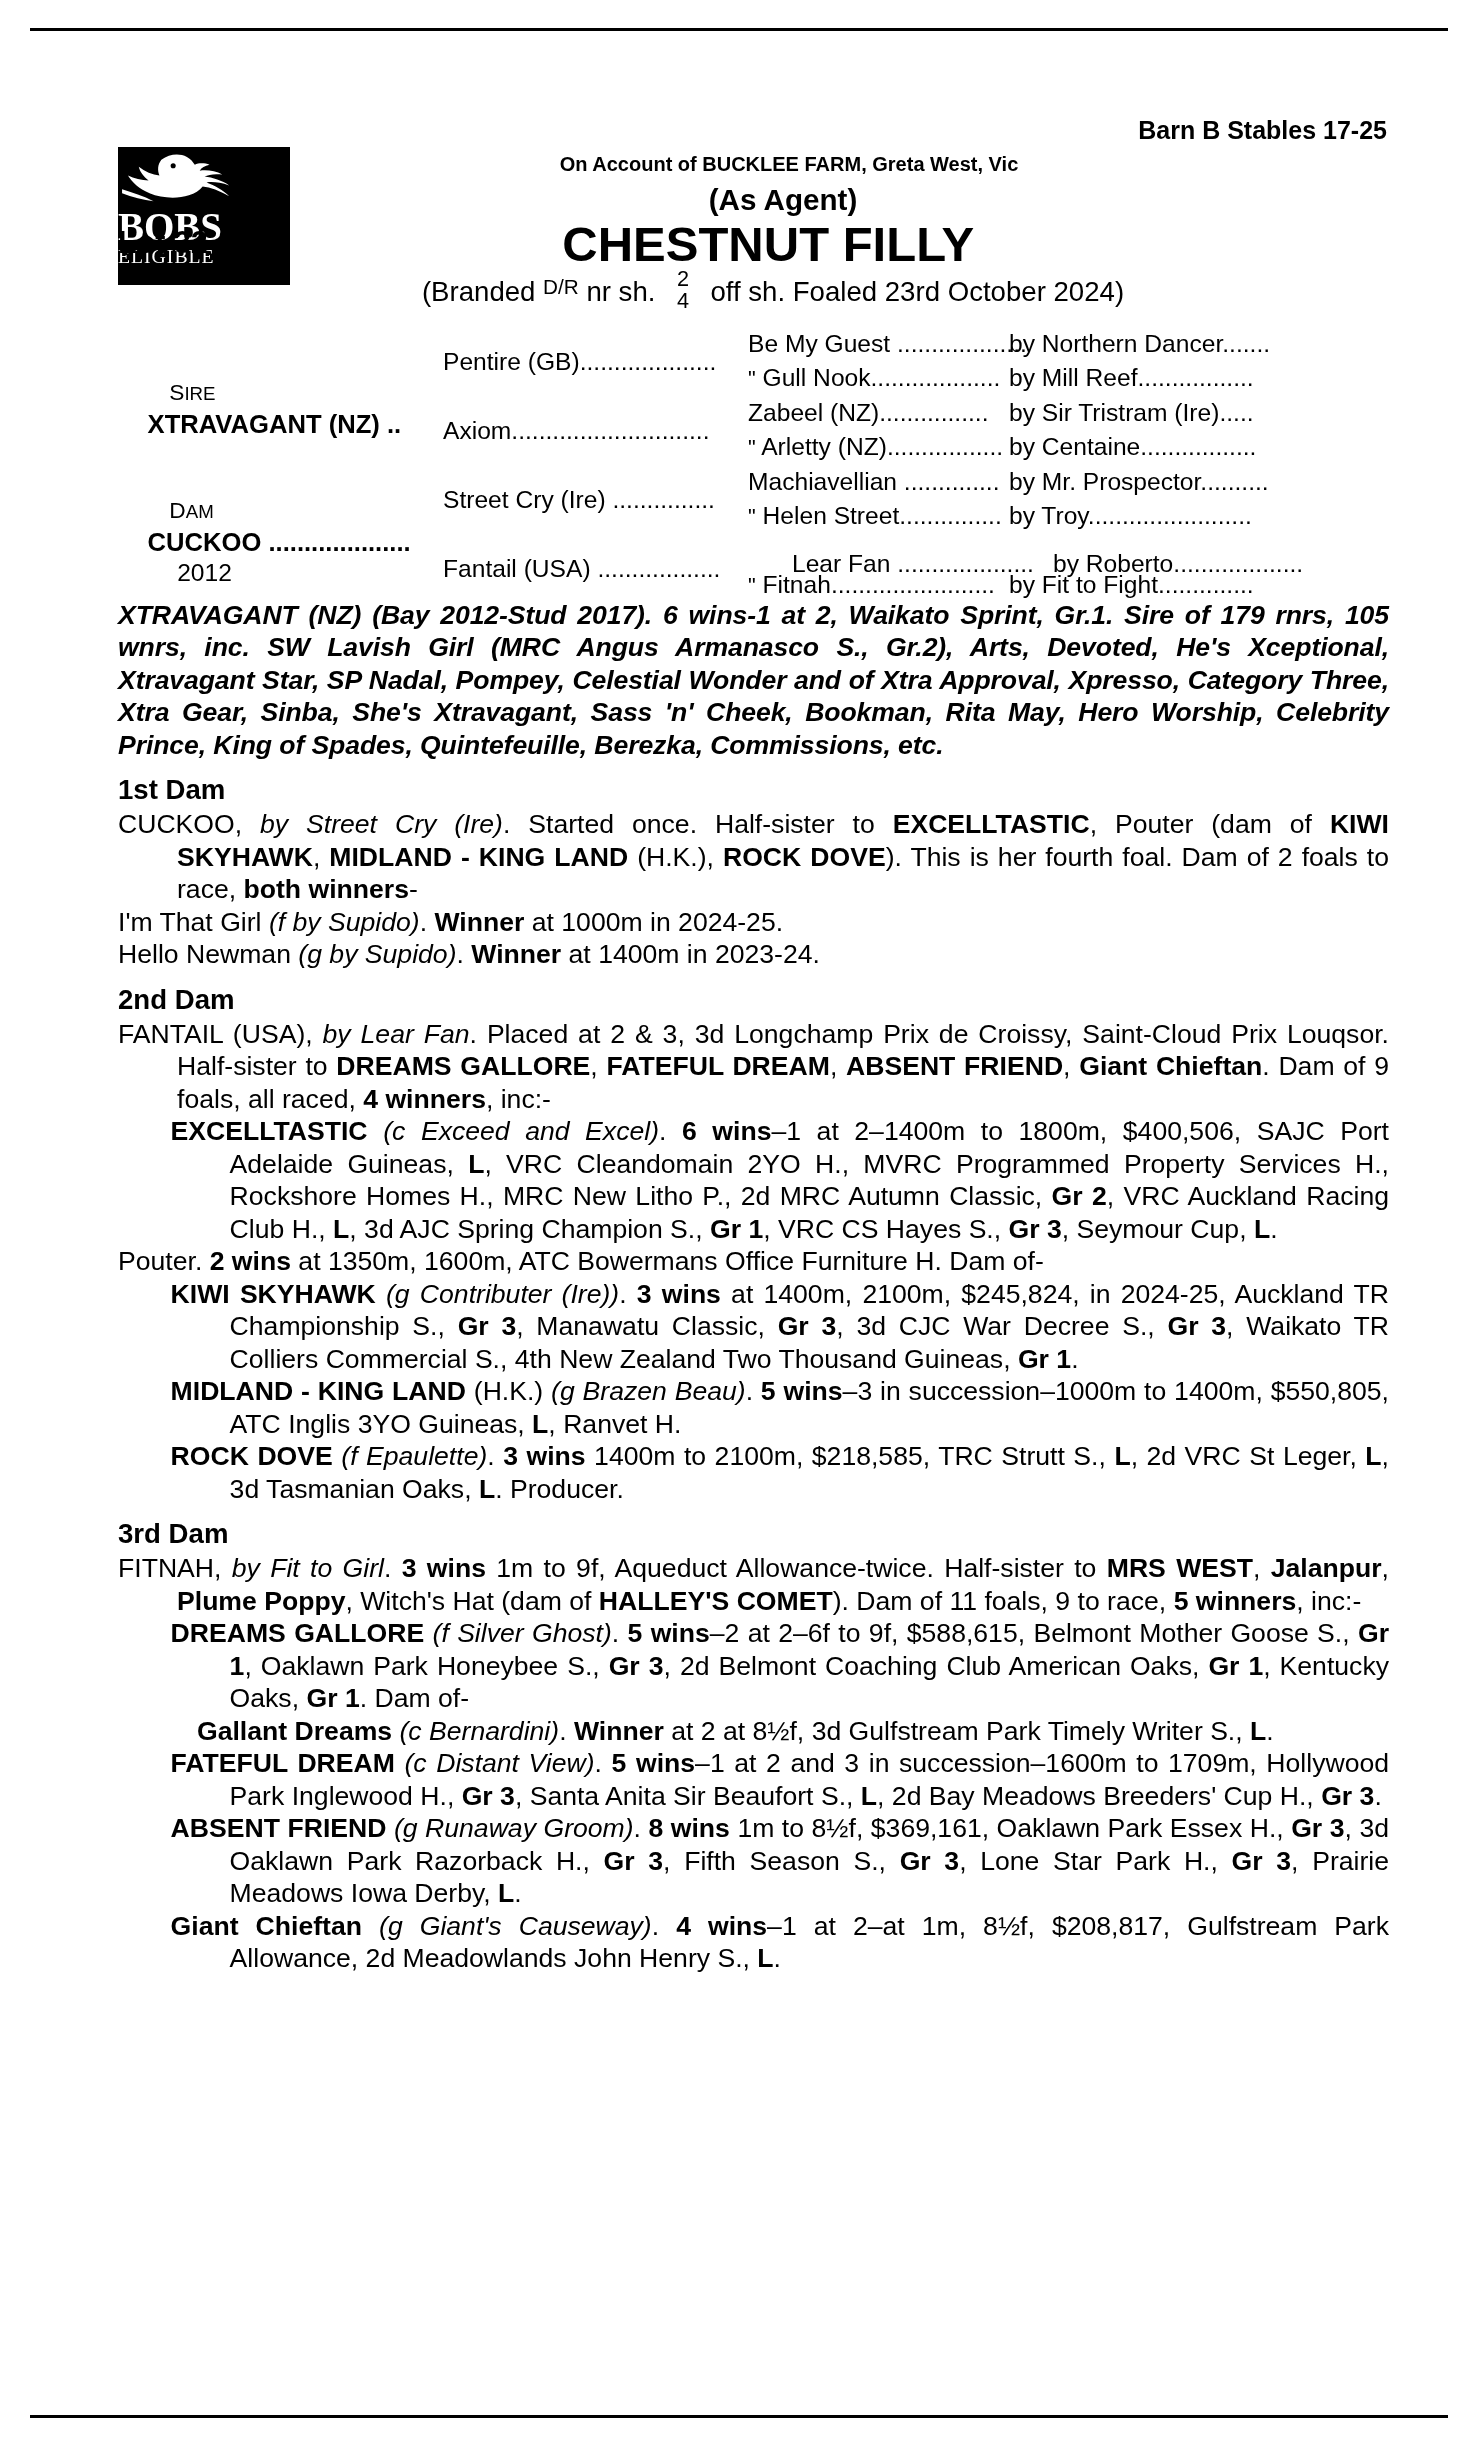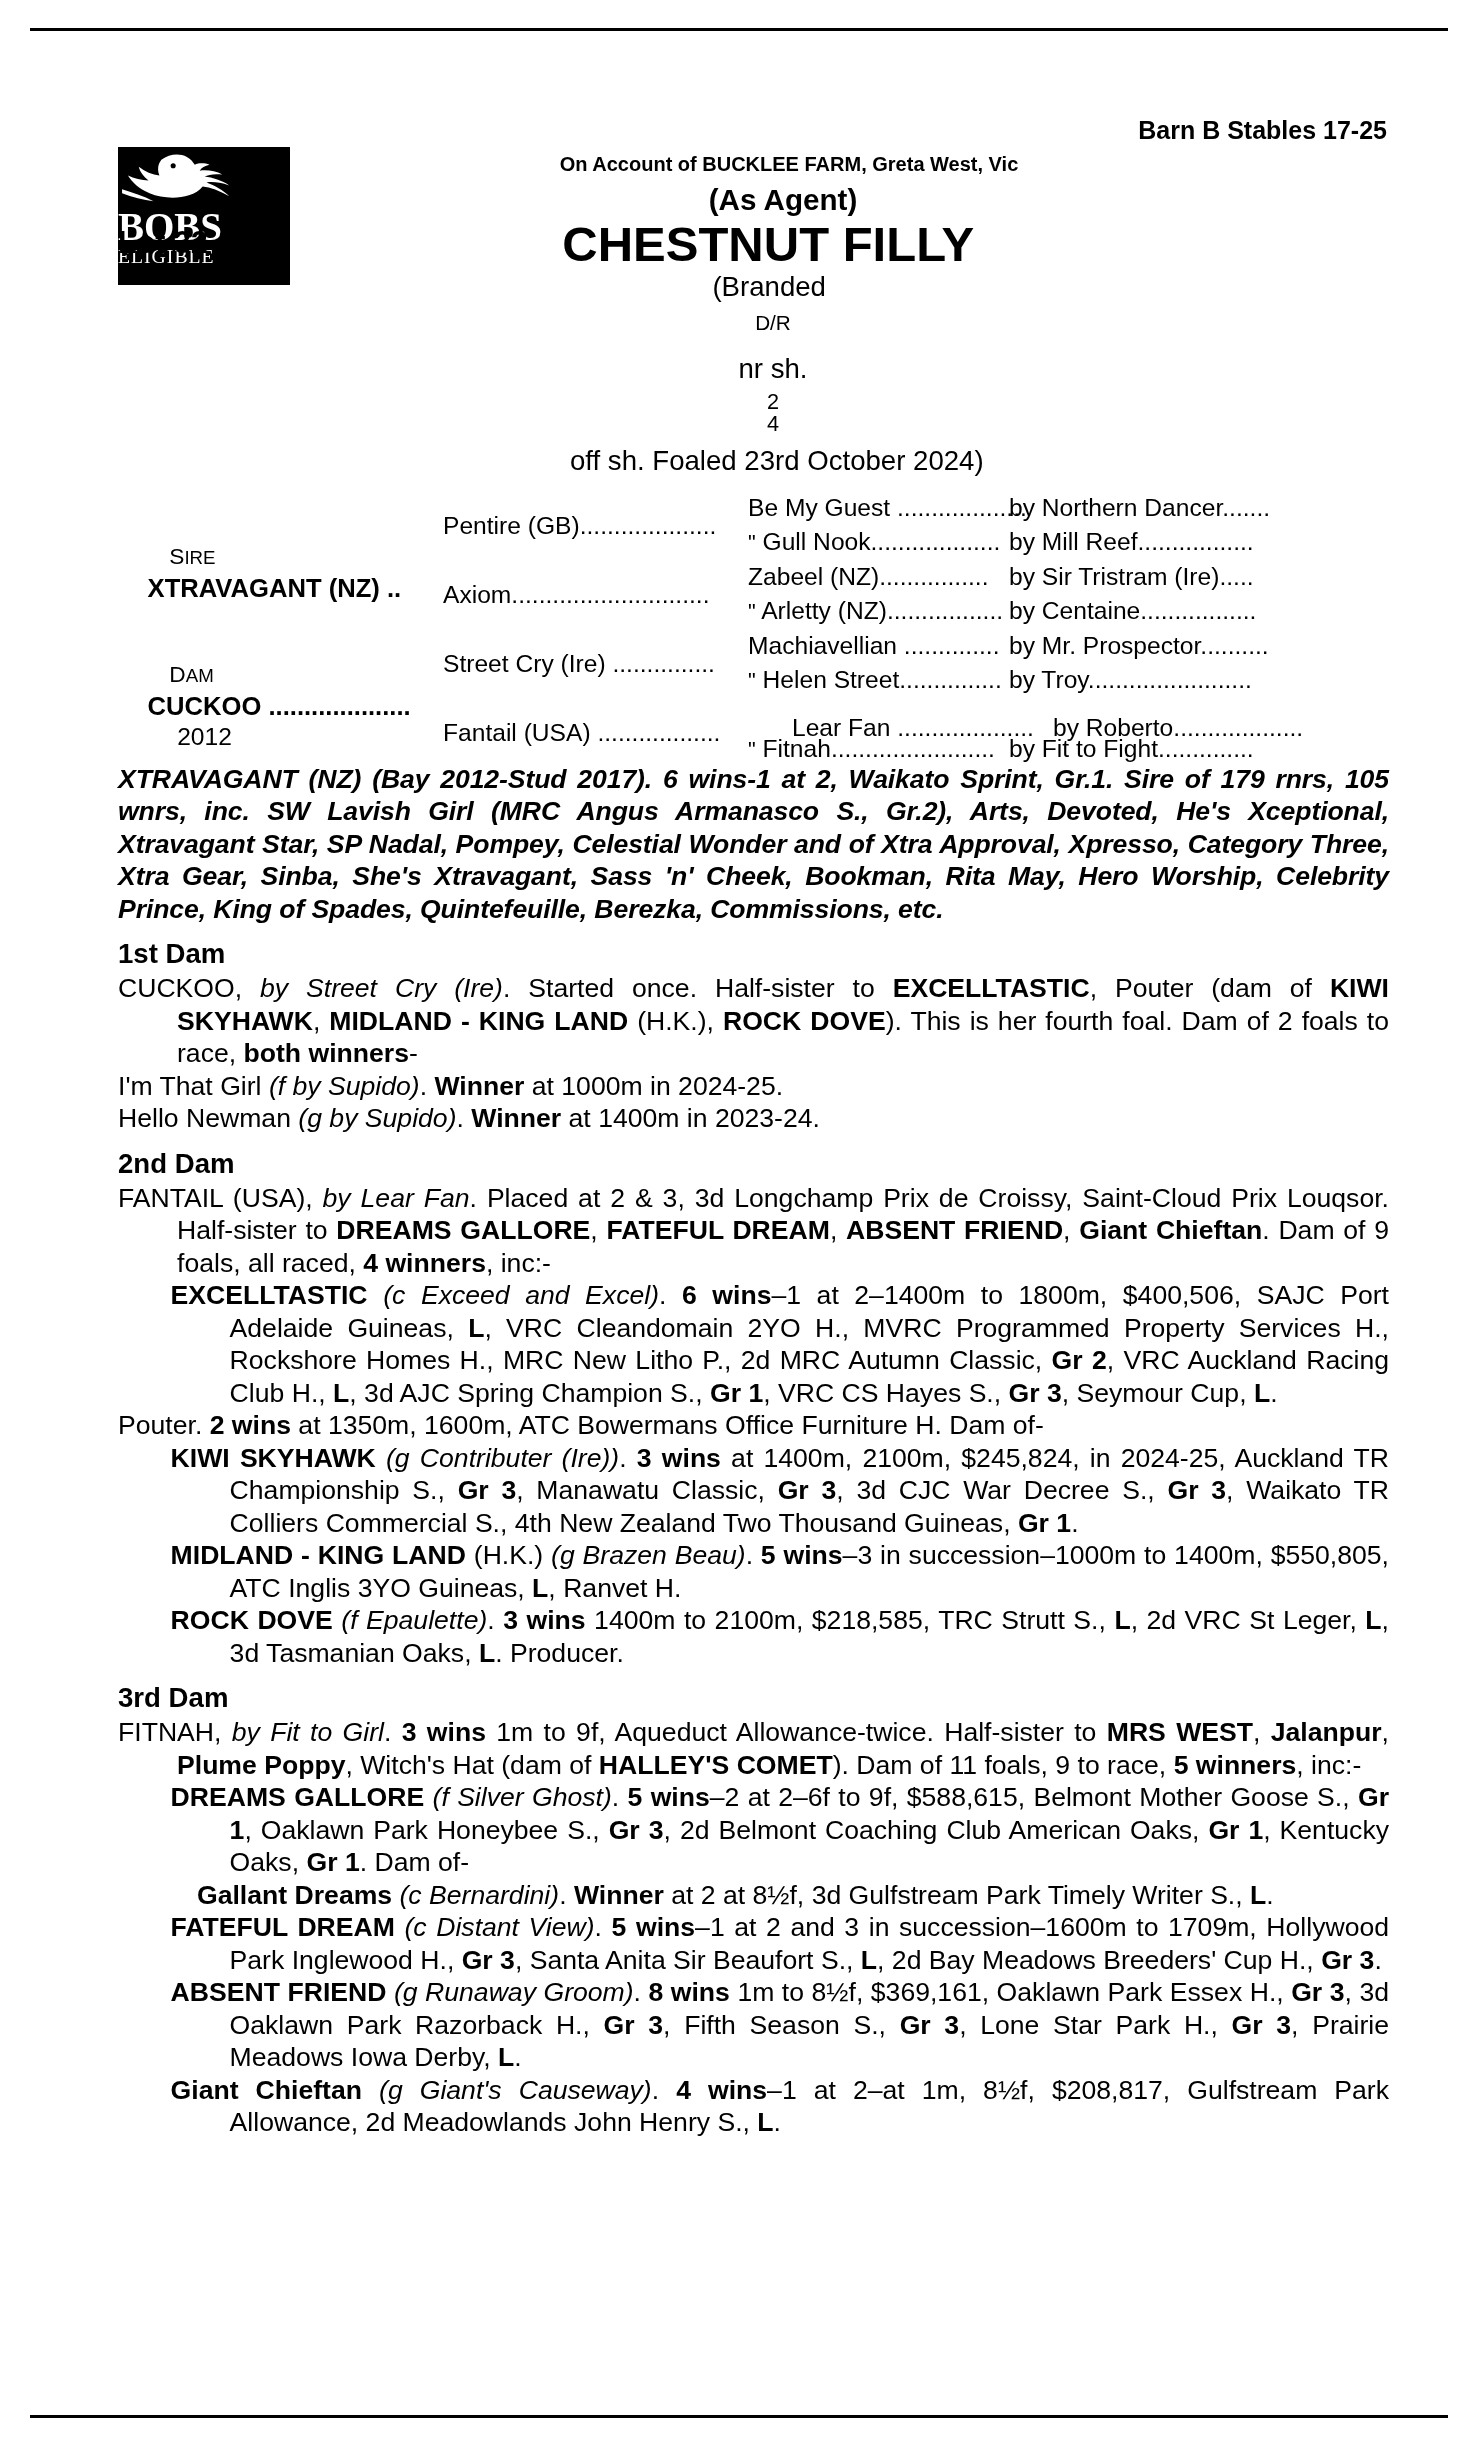--- a/index.html
+++ b/index.html
@@ -122,23 +122,22 @@
     padding-left: 29.6px;
   }
   .brand-line {
     text-align: center;
     font-size: 27.6px;
     line-height: 33px;
     padding-left: 39px;
     display: flex;
     justify-content: center;
     align-items: center;
-    gap: 8px;
+    gap: 0px;
     white-space: pre;
-    flex-direction: column;
   }
   .brand-sup {
     font-size: 20.7px;
     vertical-align: top;
     position: relative;
     top: -4.9px;
   }
   .brand-frac {
     display: inline-flex;
     flex-direction: column;

